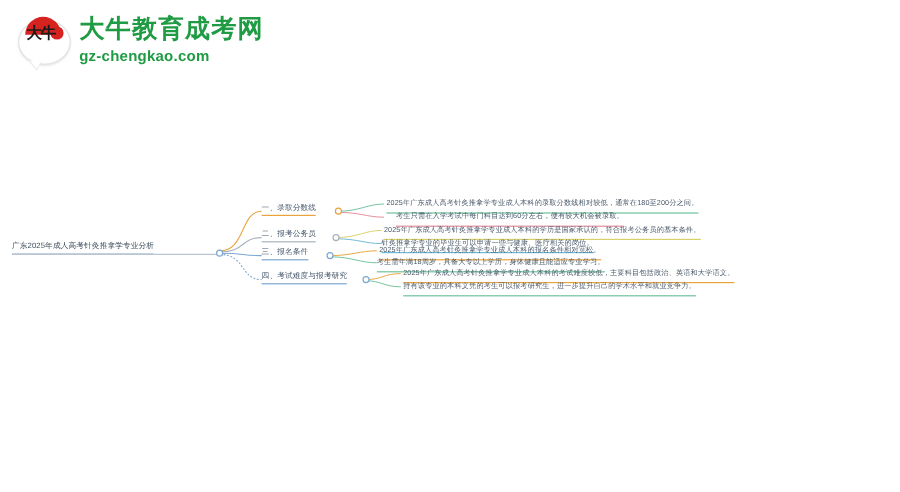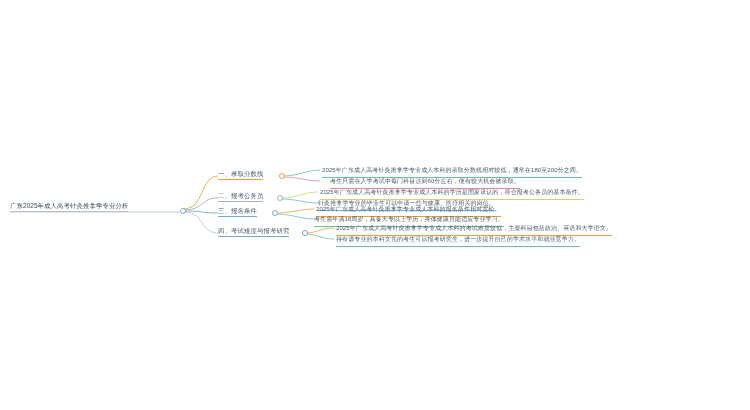--- a/index.html
+++ b/index.html
@@ -80,21 +80,31 @@
   .dot{
     position:absolute;width:6px;height:6px;border-radius:50%;
     background:#ffffff;box-sizing:border-box;
   }
 </style>
 </head>
 <body>
 
 <div id="header">
 
+  <div id="logo-mark">
+    <div class="bubble"></div>
+    <div class="redcap"></div>
+    <div class="reddot"></div>
+    <div class="cjz">大牛</div>
+  </div>
 
+  <div id="logo-text">
+    <div id="logo-title">大牛教育成考网</div>
+    <div id="logo-sub">gz-chengkao.com</div>
+  </div>
 
 </div>
 
 <div id="mindmap">
 
   <svg id="links" viewBox="0 0 750 410">
 
     <path d="M10,212 L180,212" stroke="#b9c6d6" stroke-width="0.9" fill="none"></path>
 
     <path d="M183,209 C205,209 200,176 218,176" stroke="#e8a33d" stroke-width="0.9" fill="none"></path>

